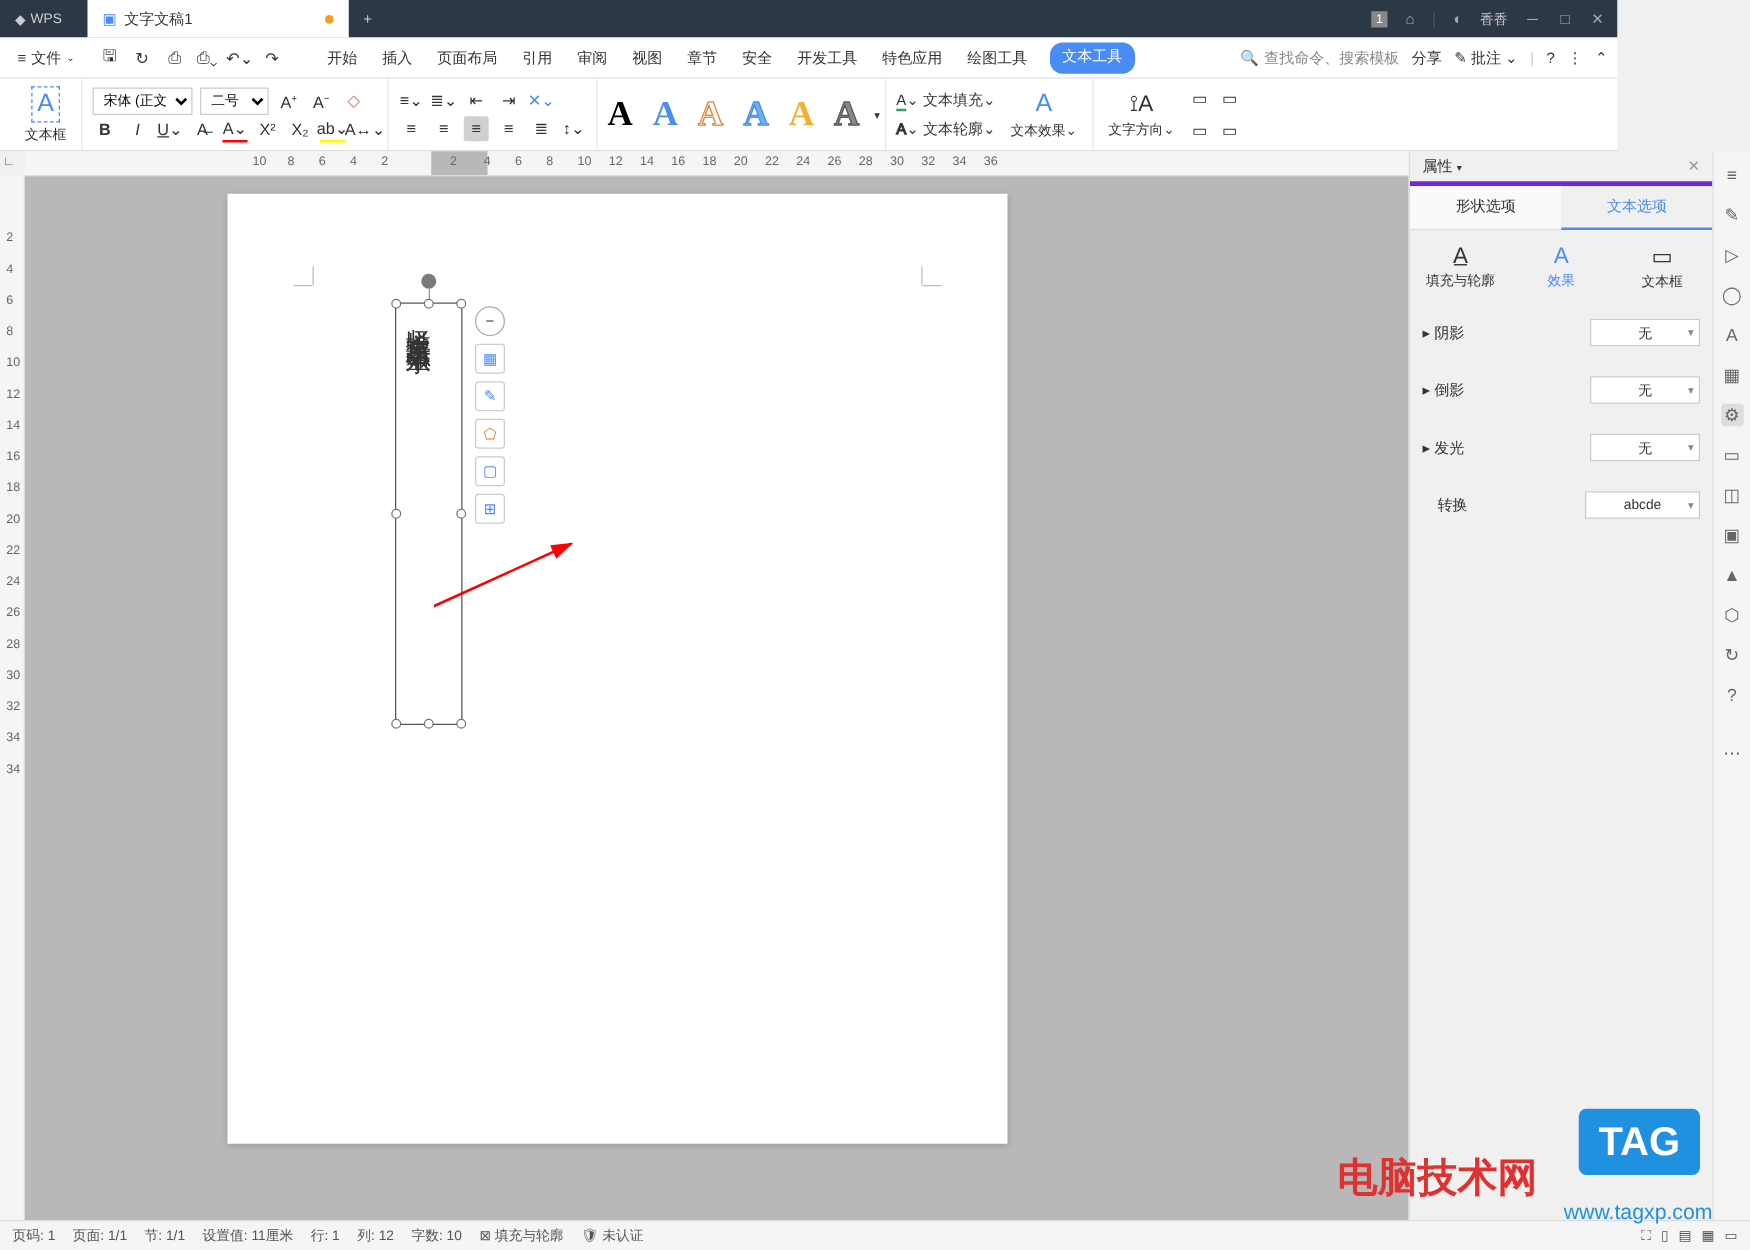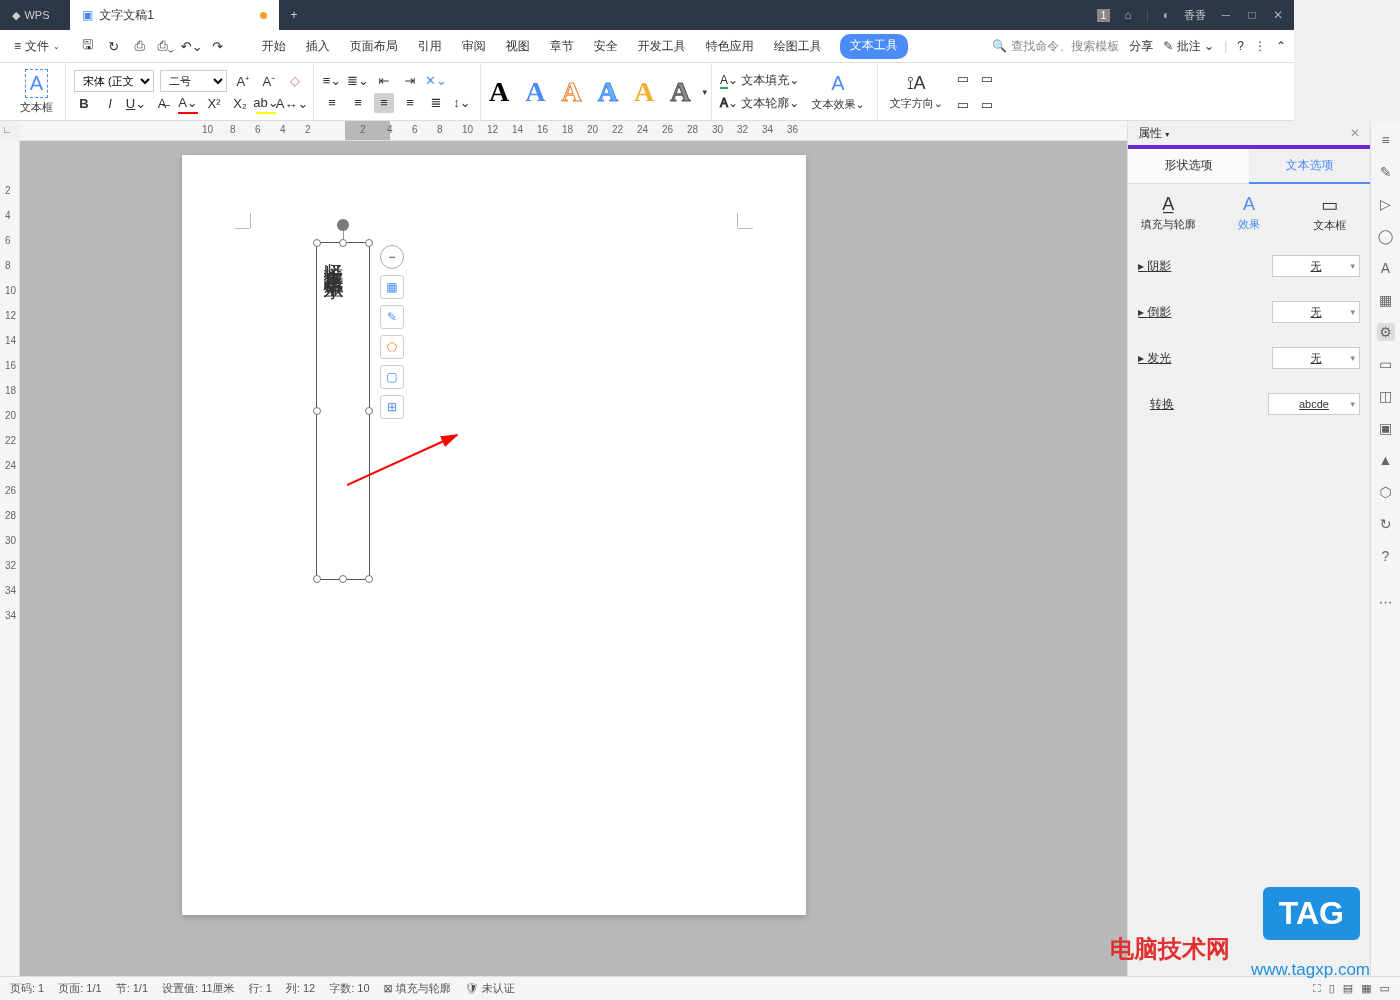--- a/index.html
+++ b/index.html
@@ -67,35 +67,35 @@
 .right-panel { position: absolute; right: 30px; top: 121px; width: 243px; bottom: 24px; background: #f0f0f0; border-left: 1px solid #ddd; display: flex; flex-direction: column; }
 .panel-header { height: 28px; display: flex; align-items: center; padding: 0 10px; font-size: 12px; justify-content: space-between; border-bottom: 4px solid #6d28d9; }
 .panel-tabs { display: flex; }
 .panel-tab { flex: 1; padding: 8px 0; text-align: center; font-size: 12px; border-bottom: 1px solid #ddd; cursor: pointer; background:#fafafa;}
 .panel-tab.active { color: #4a8cf5; border-bottom: 2px solid #4a8cf5; background:#f0f0f0;}
 .panel-sub { display: flex; padding: 8px 0; }
 .panel-sub-item { flex: 1; text-align: center; font-size: 11px; padding: 2px 0; cursor: pointer; }
 .panel-sub-item.active { color: #4a8cf5; }
 .panel-sub-item .sicon { font-size: 18px; display: block; margin-bottom: 2px; }
 .panel-body { flex: 1; overflow-y: auto; padding: 0 10px; }
-.prop-row { display: flex; align-items: center; justify-content: space-between; padding: 12px 0; font-size: 12px; text-decoration: underline; }
+.prop-row { display: flex; align-items: center; justify-content: space-between; padding: 12px 0; font-size: 12px; }
 .prop-dd { width: 88px; height: 22px; border: 1px solid #ccc; background: #fff; display: flex; align-items: center; justify-content: center; font-size: 11px; position: relative; }
 .prop-dd::after { content: "▾"; position: absolute; right: 4px; font-size: 9px; color: #888; }
 
 
 .side-strip { position: absolute; right: 0; top: 121px; width: 30px; bottom: 24px; background: #f5f5f5; border-left: 1px solid #ddd; display: flex; flex-direction: column; align-items: center; padding-top: 10px; gap: 14px; }
 .side-strip .sicon { width: 18px; height: 18px; color: #666; display:flex; justify-content:center; align-items:center; font-size:14px;}
 .side-strip .sicon.active { background: #ddd; border-radius: 3px; padding:2px;}
 
 
 .statusbar { position: absolute; left: 0; right: 0; bottom: 0; height: 24px; background: #f5f5f5; border-top: 1px solid #ddd; display: flex; align-items: center; padding: 0 10px; font-size: 11px; gap: 14px; color: #555; }
 .statusbar .right { margin-left: auto; display: flex; gap: 8px; align-items: center; }
 
 
-.watermark1 { position: absolute; right: 170px; bottom: 35px; font-size: 24px; font-weight: bold; color: #e03030; z-index: 100;}
+.watermark1 { position: absolute; right: 170px; bottom: 35px; font-size: 32px; font-weight: bold; color: #e03030; z-index: 100;}
 .watermark2 { position: absolute; right: 30px; bottom: 20px; font-size: 17px; color: #2090e0; z-index: 100;}
 .tag-badge { position: absolute; right: 40px; bottom: 60px; background: #2090e0; color: #fff; font-size: 32px; font-weight: bold; padding: 8px 16px; border-radius: 6px; z-index: 99;}
 
 .scroll-area { position: absolute; right: 258px; top: 141px; width: 15px; bottom: 24px; background: #e8e8e8; }
 .scroll-thumb { position: absolute; left: 2px; right: 2px; top: 10px; height: 620px; background: #c0c0c0; border-radius: 5px; }
 </style>
 </head>
 <body>
 
 <div class="titlebar">
@@ -167,21 +167,21 @@
   <div class="ribbon-group">
     <div class="big-btn">
       <span style="font-size:20px;border:1px dashed #4a8cf5;padding:2px 4px;color:#4a8cf5;">A</span>
       <span>文本框</span>
     </div>
   </div>
   <div class="ribbon-group">
     <div class="ribbon-stack">
       <div class="ribbon-row">
         <select class="font-select" style="width:80px;"><option>宋体 (正文)</option></select>
-        <select class="font-select" style="width:67px;"><option>二号</option></select>
+        <select class="font-select" style="width:55px;"><option>二号</option></select>
         <span class="icon-btn">A⁺</span>
         <span class="icon-btn">A⁻</span>
         <span class="icon-btn" style="color:#e07070;">◇</span>
       </div>
       <div class="ribbon-row">
         <span class="icon-btn">
             <b>B</b>
           </span>
         <span class="icon-btn">
             <i>I</i>

